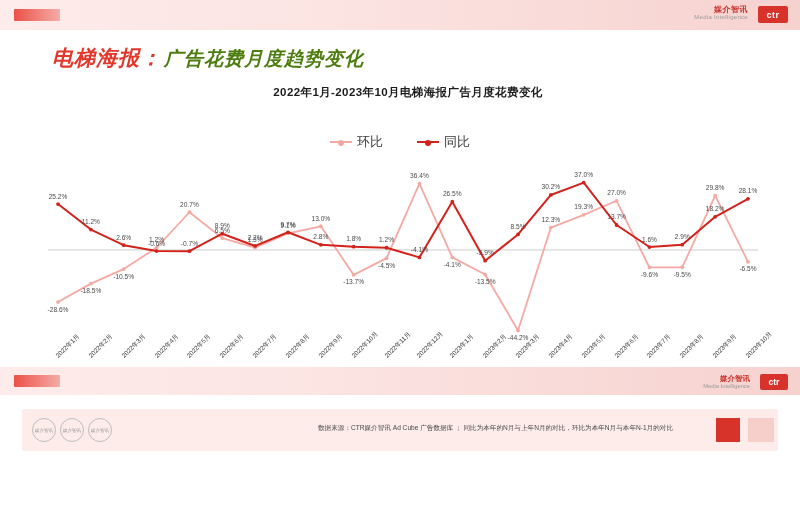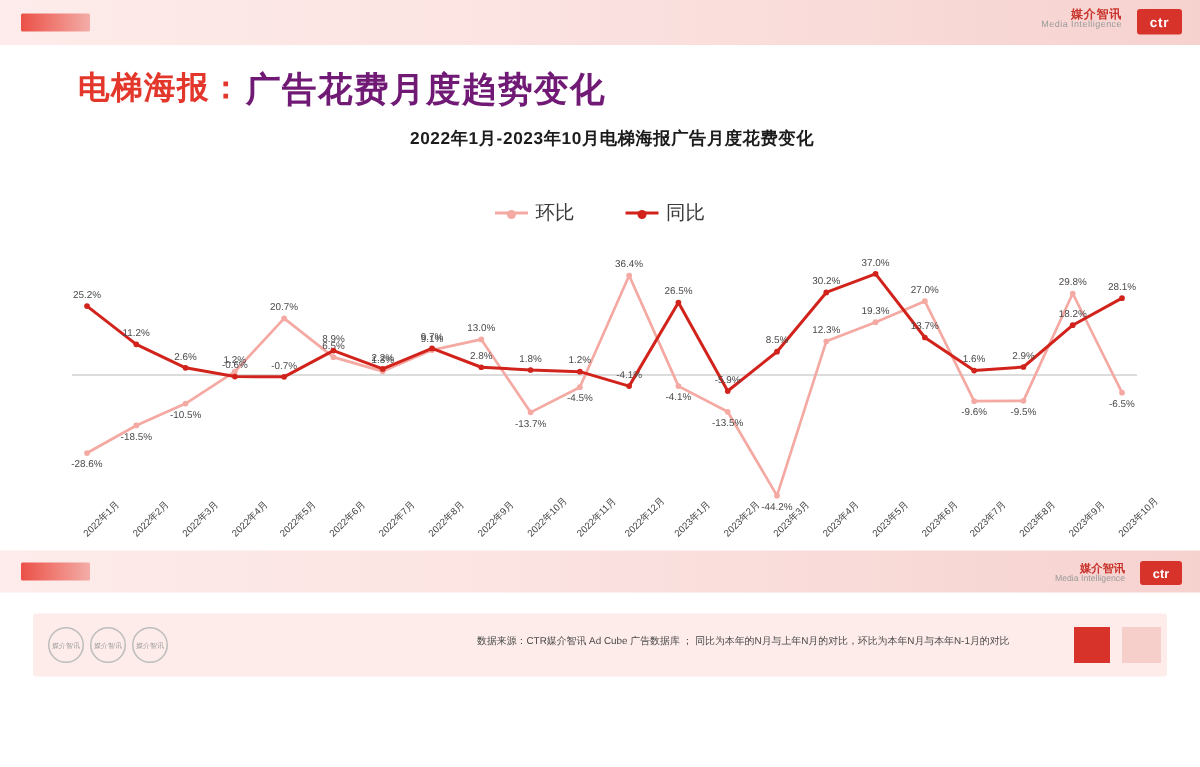--- a/index.html
+++ b/index.html
@@ -27,23 +27,23 @@
   .brand .cn{font-size:8px;color:#c8322a;font-weight:bold;letter-spacing:.5px;}
   .brand .en{font-size:6px;color:#9b9b9b;letter-spacing:.3px;}
   .ctr-logo{
     position:absolute;right:12px;top:6px;width:30px;height:17px;
     background:#d8332a;border-radius:2px;color:#fff;font-size:9px;
     font-weight:bold;display:flex;align-items:center;justify-content:center;
     letter-spacing:.5px;
   }
 
   
-  .title-row{position:absolute;left:52px;top:44px;display:flex;align-items:flex-start;}
+  .title-row{position:absolute;left:52px;top:44px;display:flex;align-items:flex-end;font-style:italic;}
   .title-red{font-size:21px;font-weight:bold;color:#e3372c;letter-spacing:1px;}
-  .title-dark{font-size:23px;font-weight:bold;color:#701a75;letter-spacing:1px;margin-left:2px;}
+  .title-dark{font-size:19px;font-weight:bold;color:#4d7c0f;letter-spacing:1px;margin-left:2px;}
   .subtitle{
     position:absolute;left:16px;right:0;top:85px;text-align:center;
     font-size:11.5px;font-weight:bold;color:#1c1c1c;letter-spacing:.4px;
   }
 
   
   .legend{
     position:absolute;left:0;right:0;top:133px;
     display:flex;justify-content:center;gap:34px;align-items:center;
   }

